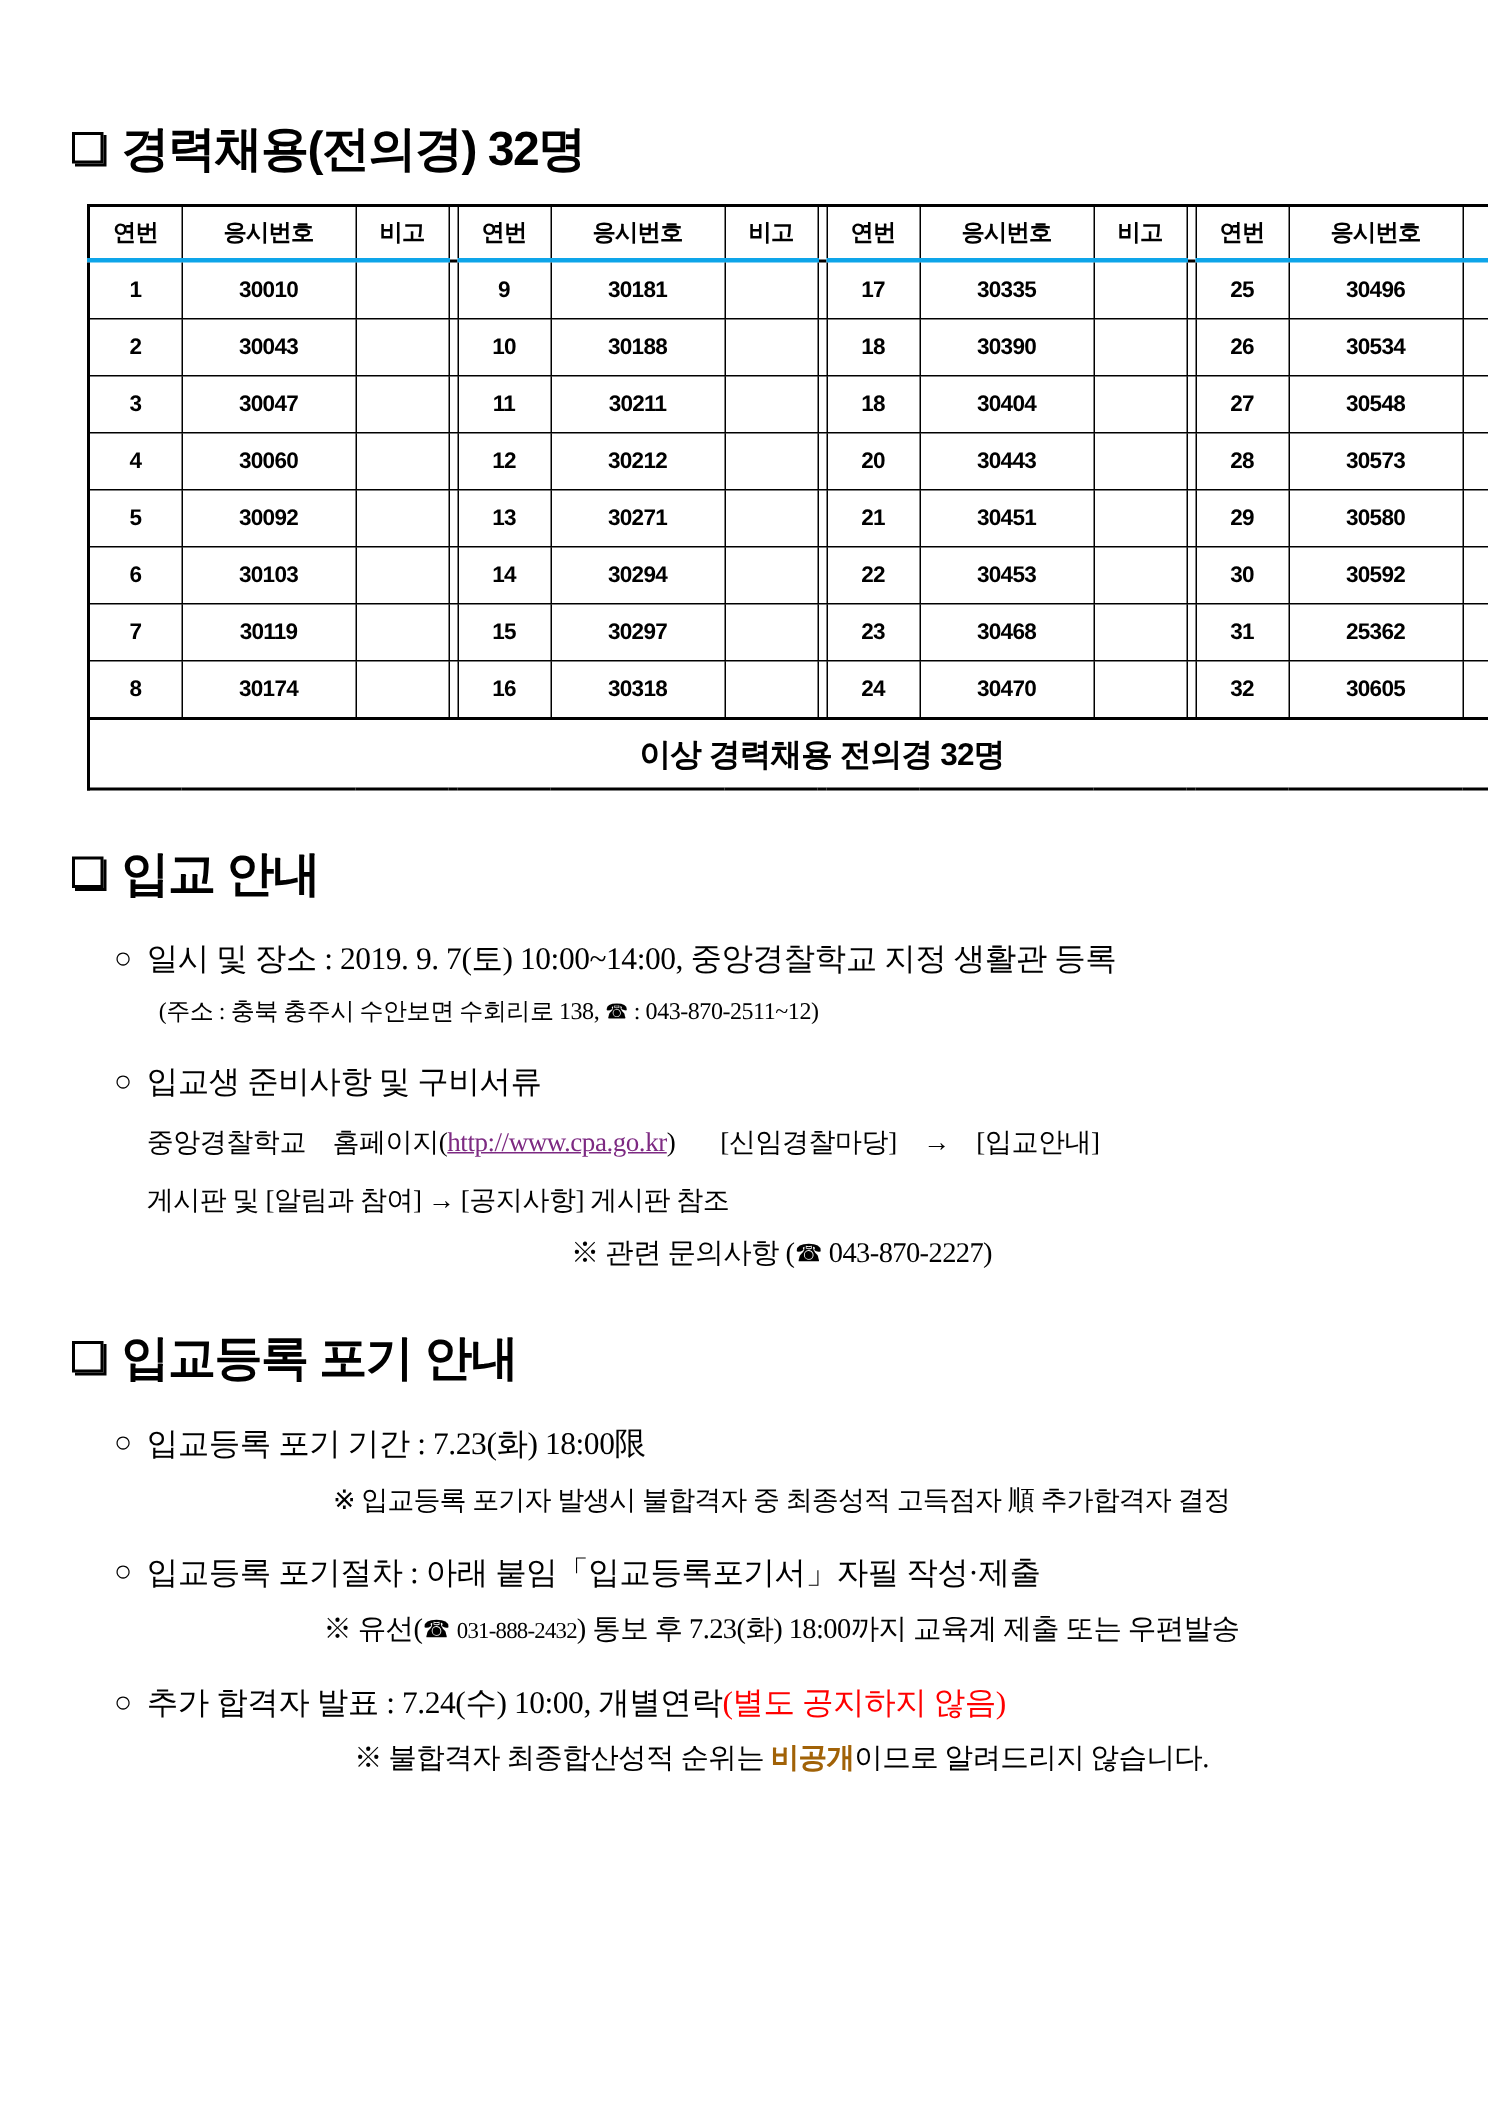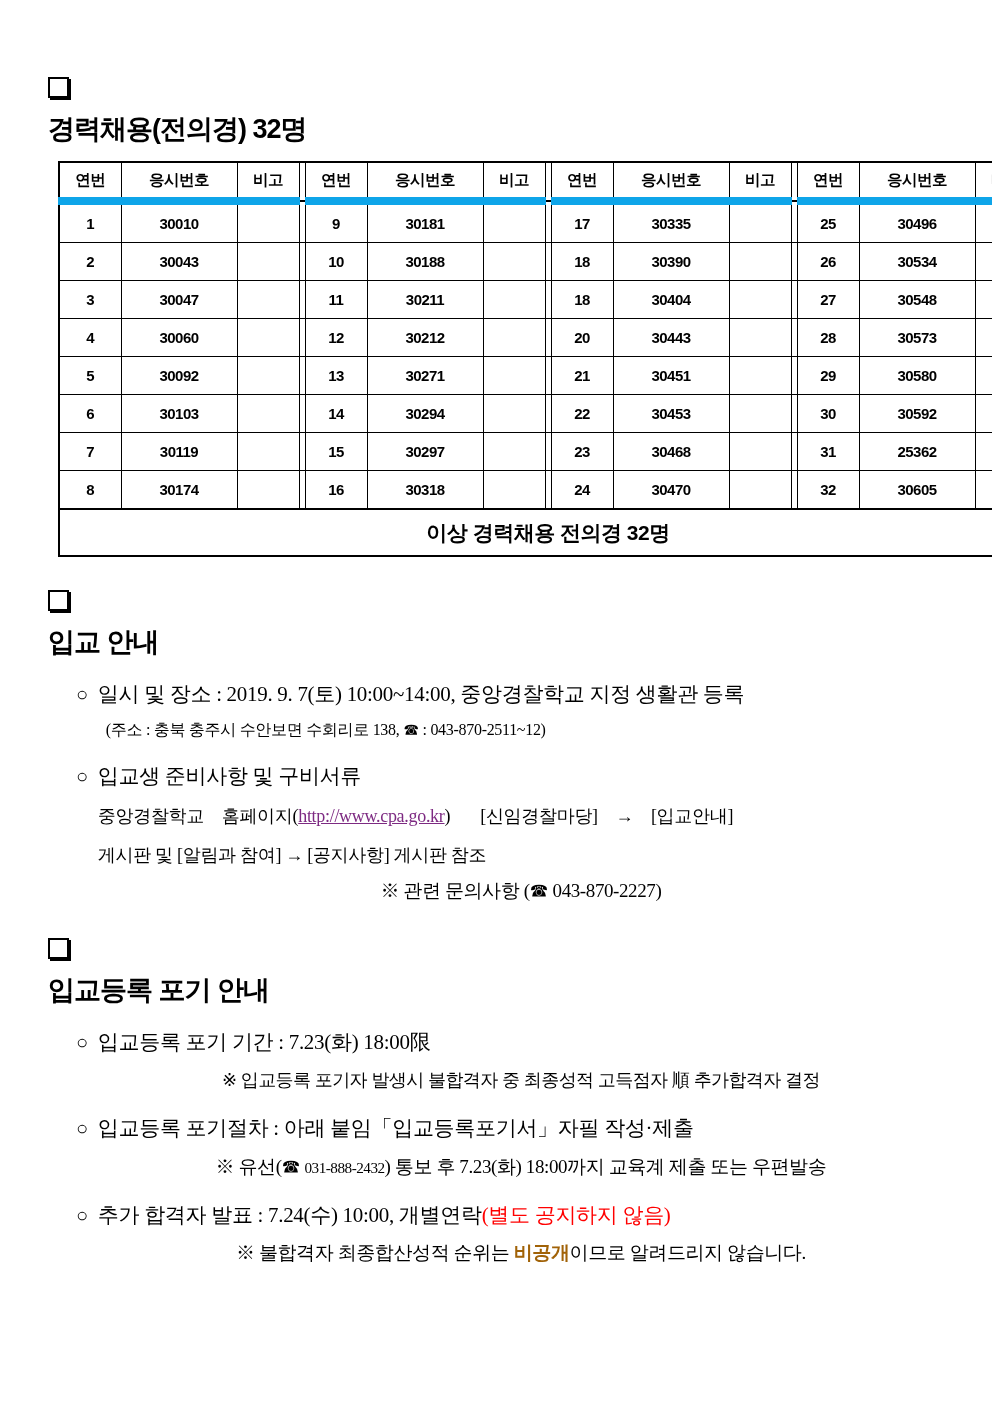--- a/index.html
+++ b/index.html
@@ -25,25 +25,24 @@
     position: relative;
   }
 
   
   .section-heading {
     display: flex;
     align-items: baseline;
     gap: 12px;
     font-family: "Liberation Sans", "DejaVu Sans", sans-serif;
     font-weight: bold;
-    font-size: 27px;
+    font-size: 32px;
     letter-spacing: -1px;
     margin: 0;
     padding: 0;
-    flex-direction: column;
   }
   .sq-bullet {
     display: inline-block;
     width: 17px;
     height: 17px;
     border: 2px solid #000;
     background: #fff;
     box-shadow: 2px 2px 0 0 #000;
     flex: 0 0 auto;
     position: relative;
@@ -70,21 +69,21 @@
     vertical-align: middle;
     font-size: 15px;
     font-weight: bold;
     height: 37px;
     padding: 0;
     letter-spacing: -0.5px;
   }
   table.roster th {
     font-size: 15.5px;
     height: 34px;
-    border-bottom: 8px solid #0ea5e9;
+    border-bottom: 3px solid #0ea5e9;
   }
   
   col.c-no    { width: 62px; }
   col.c-exam  { width: 116px; }
   col.c-note  { width: 62px; }
   col.c-gut   { width: 6px; }
 
   td.gutter, th.gutter {
     border-top: none;
     border-bottom: none;

